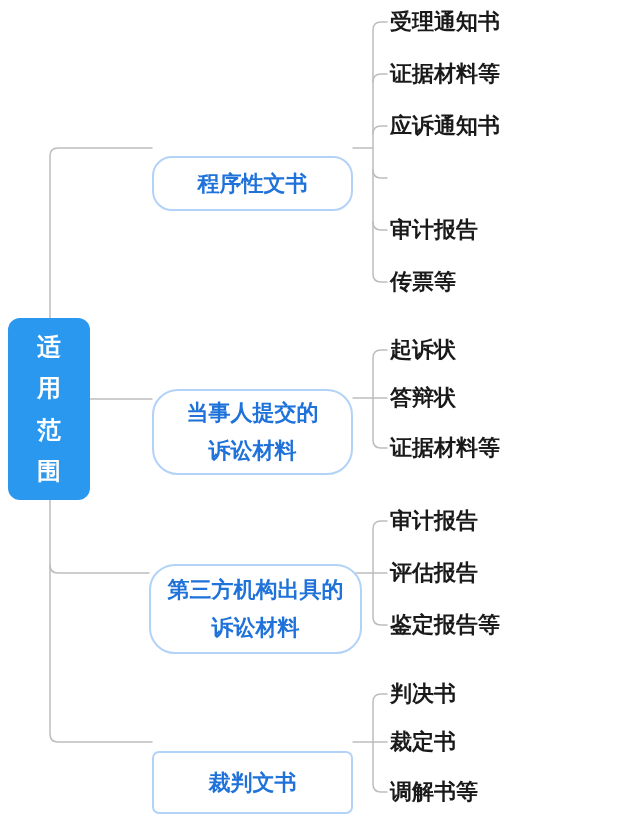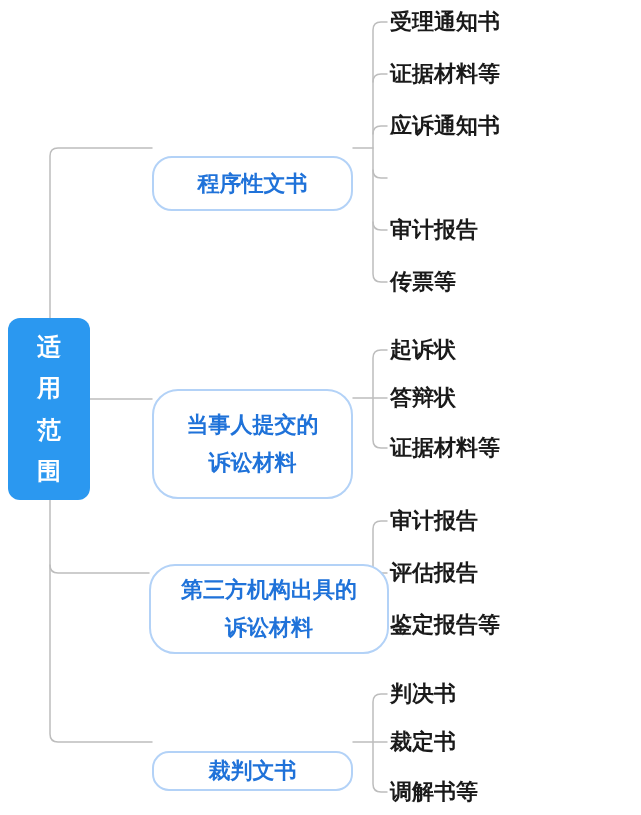--- a/index.html
+++ b/index.html
@@ -17,23 +17,23 @@
     color:#ffffff; font-weight:bold; font-size:24px; line-height:1;
   }
   .branch {
     position:absolute; box-sizing:border-box; background:#ffffff;
     border:2px solid #B3D2F7;
     display:flex; flex-direction:column; justify-content:center; align-items:center;
     color:#1F72D9; font-weight:bold; font-size:22px; line-height:38px;
     white-space:nowrap; text-align:center;margin-top:36px;
   }
   .b1 { left:152px; top:120px; width:201px; height:55px; border-radius:20px; }
-  .b2 { left:152px; top:353px; width:201px; height:110px; border-radius:26px; }
-  .b3 { left:149px; top:528px; width:240px; height:90px; border-radius:26px;justify-content:center; }
-  .b4 { left:152px; top:715px; width:201px; height:40px; border-radius:17px; }
+  .b2 { left:152px; top:353px; width:201px; height:86px; border-radius:26px; }
+  .b3 { left:149px; top:528px; width:213px; height:90px; border-radius:26px;justify-content:center; }
+  .b4 { left:152px; top:715px; width:201px; height:63px; border-radius:7px; }
 
   .leaf {
     position:absolute; left:390px; transform:translateY(-50%);
     color:#1A1A1A; font-weight:bold; font-size:22px; line-height:1.2; white-space:nowrap;
   }
 </style>
 </head>
 <body>
 
 <div class="canvas">

